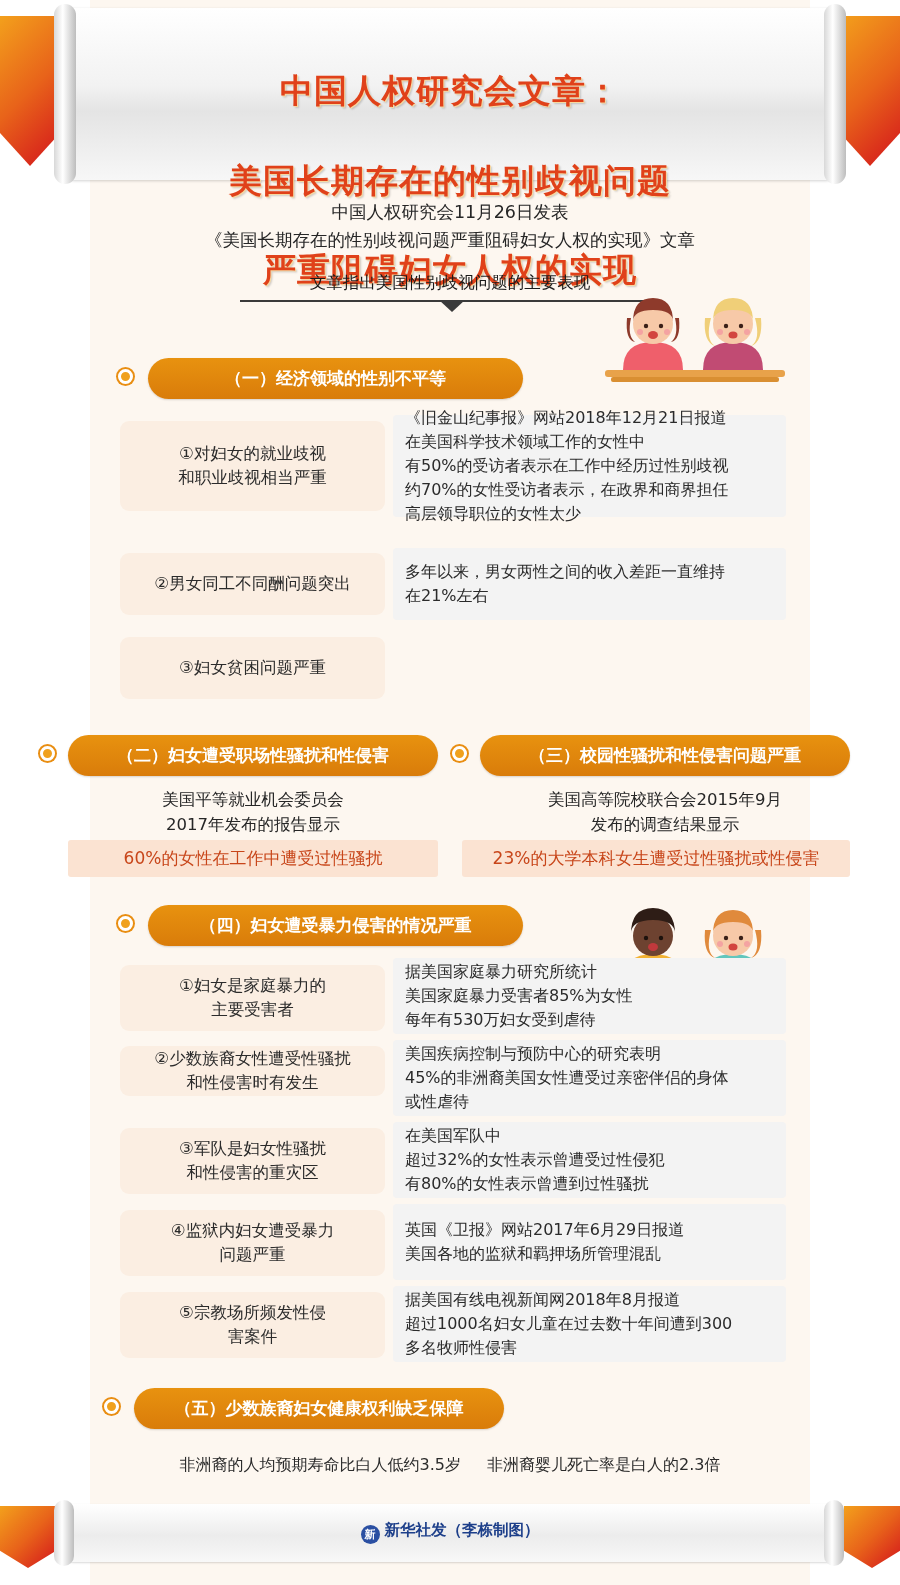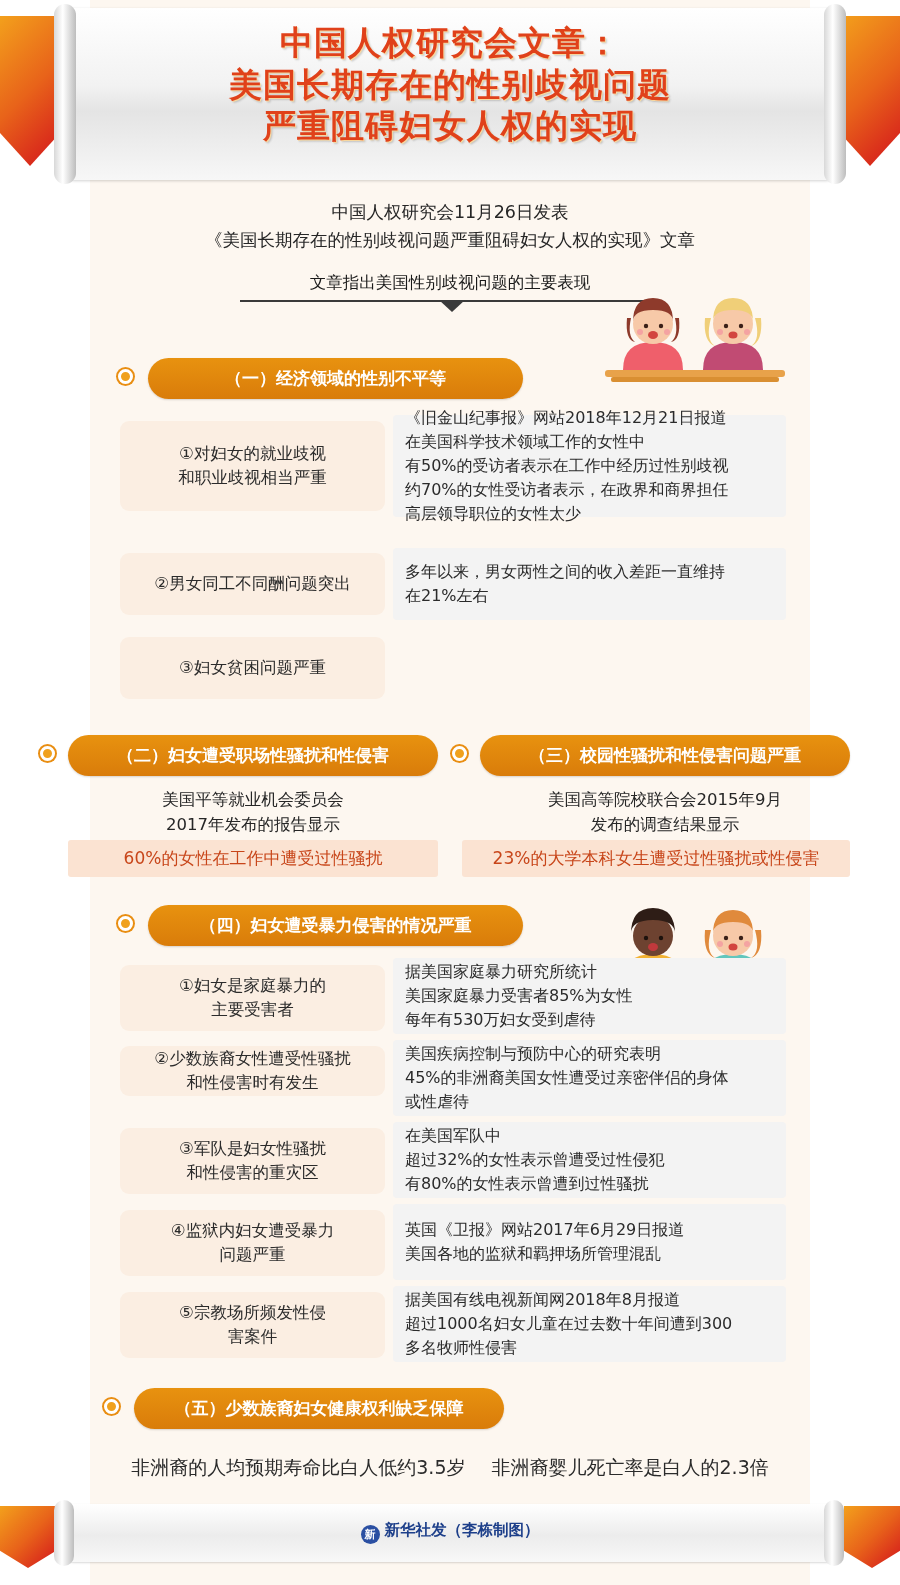--- a/index.html
+++ b/index.html
@@ -76,21 +76,21 @@
     width: 700px;
     text-align: center;
     line-height: 1.26;
     font-size: 33px;
     font-weight: bold;
     letter-spacing: 1px;
     color: #e0411a;
     text-shadow: 1px 1px 0 #f7d8a0, 2px 2px 2px rgba(0,0,0,.18);
     font-family: "DejaVu Serif", "Liberation Serif", serif;
   }
-  .banner-title div { white-space: nowrap; }
+  .banner-title div { white-space: nowrap; margin-top: 48px; }
 
   
   .intro {
     position: absolute;
     left: 90px; top: 198px;
     width: 720px;
     text-align: center;
     color: #262626;
     font-size: 17.5px;
     line-height: 1.6;
@@ -194,21 +194,21 @@
   }
 
   
   .bottom-stats {
     position: absolute;
     left: 90px; top: 1455px;
     width: 720px;
     display: flex;
     justify-content: center;
     gap: 26px;
-    font-size: 19px;
+    font-size: 16px;
     color: #2b2b2b;
   }
 
   
   .footer-band {
     position: absolute;
     left: 0; top: 1492px;
     width: 900px; height: 93px;
   }
   .footer-scroll {

